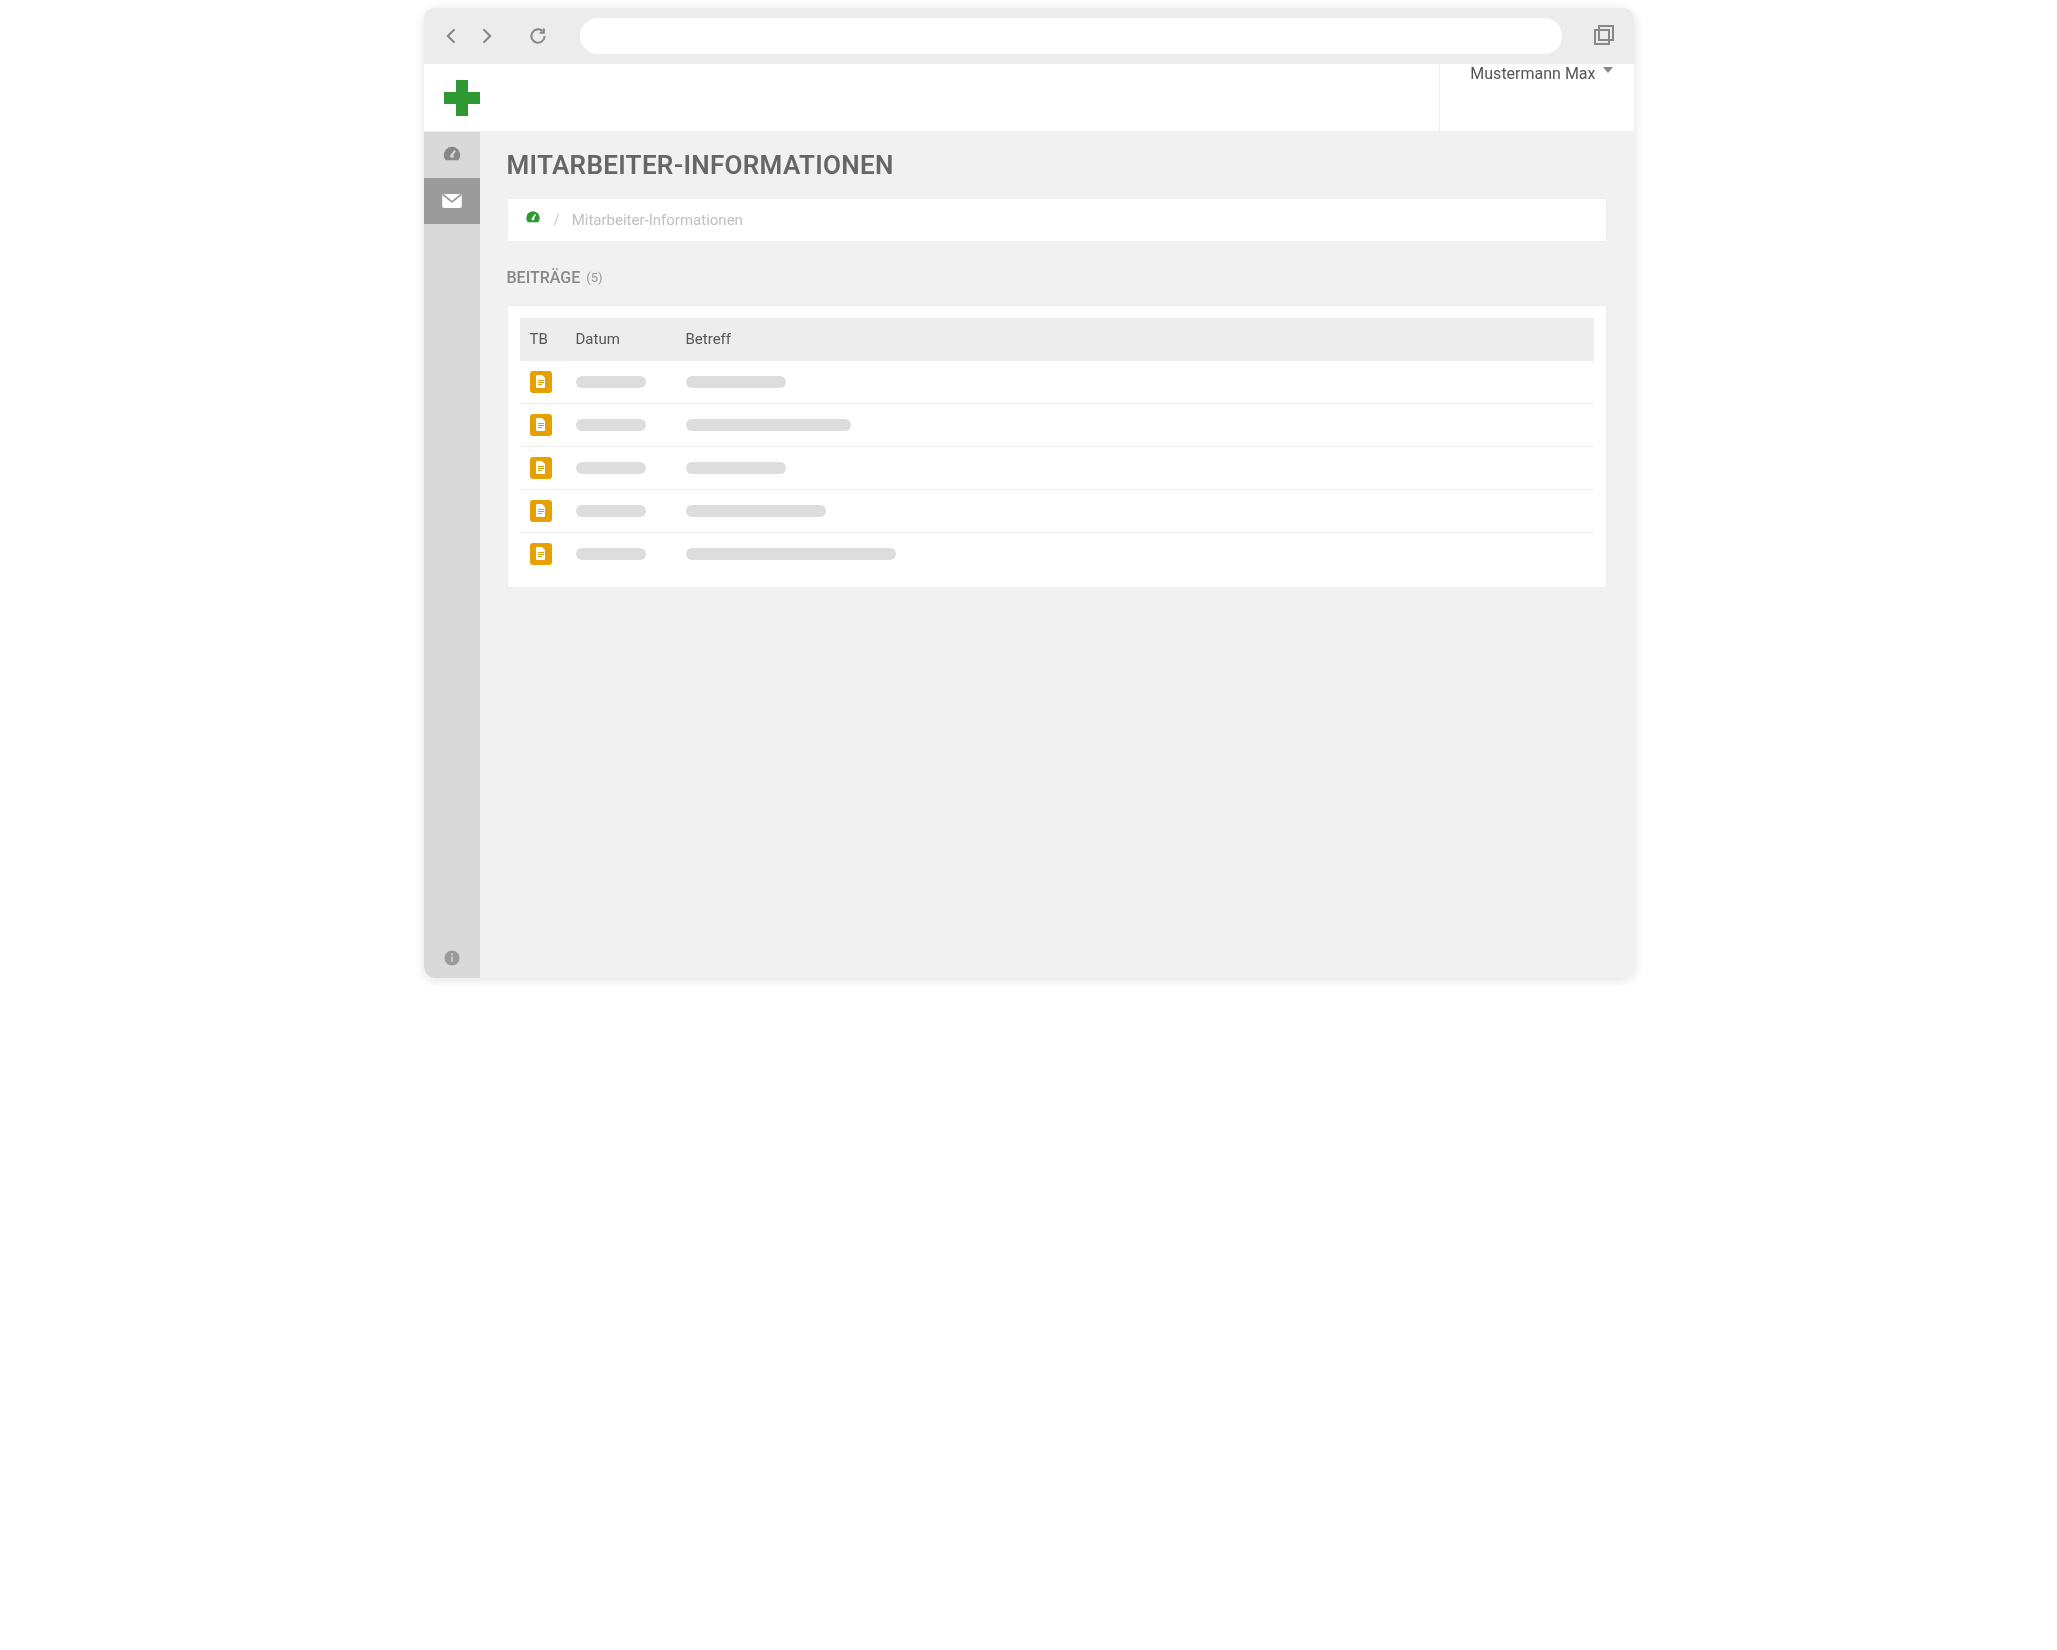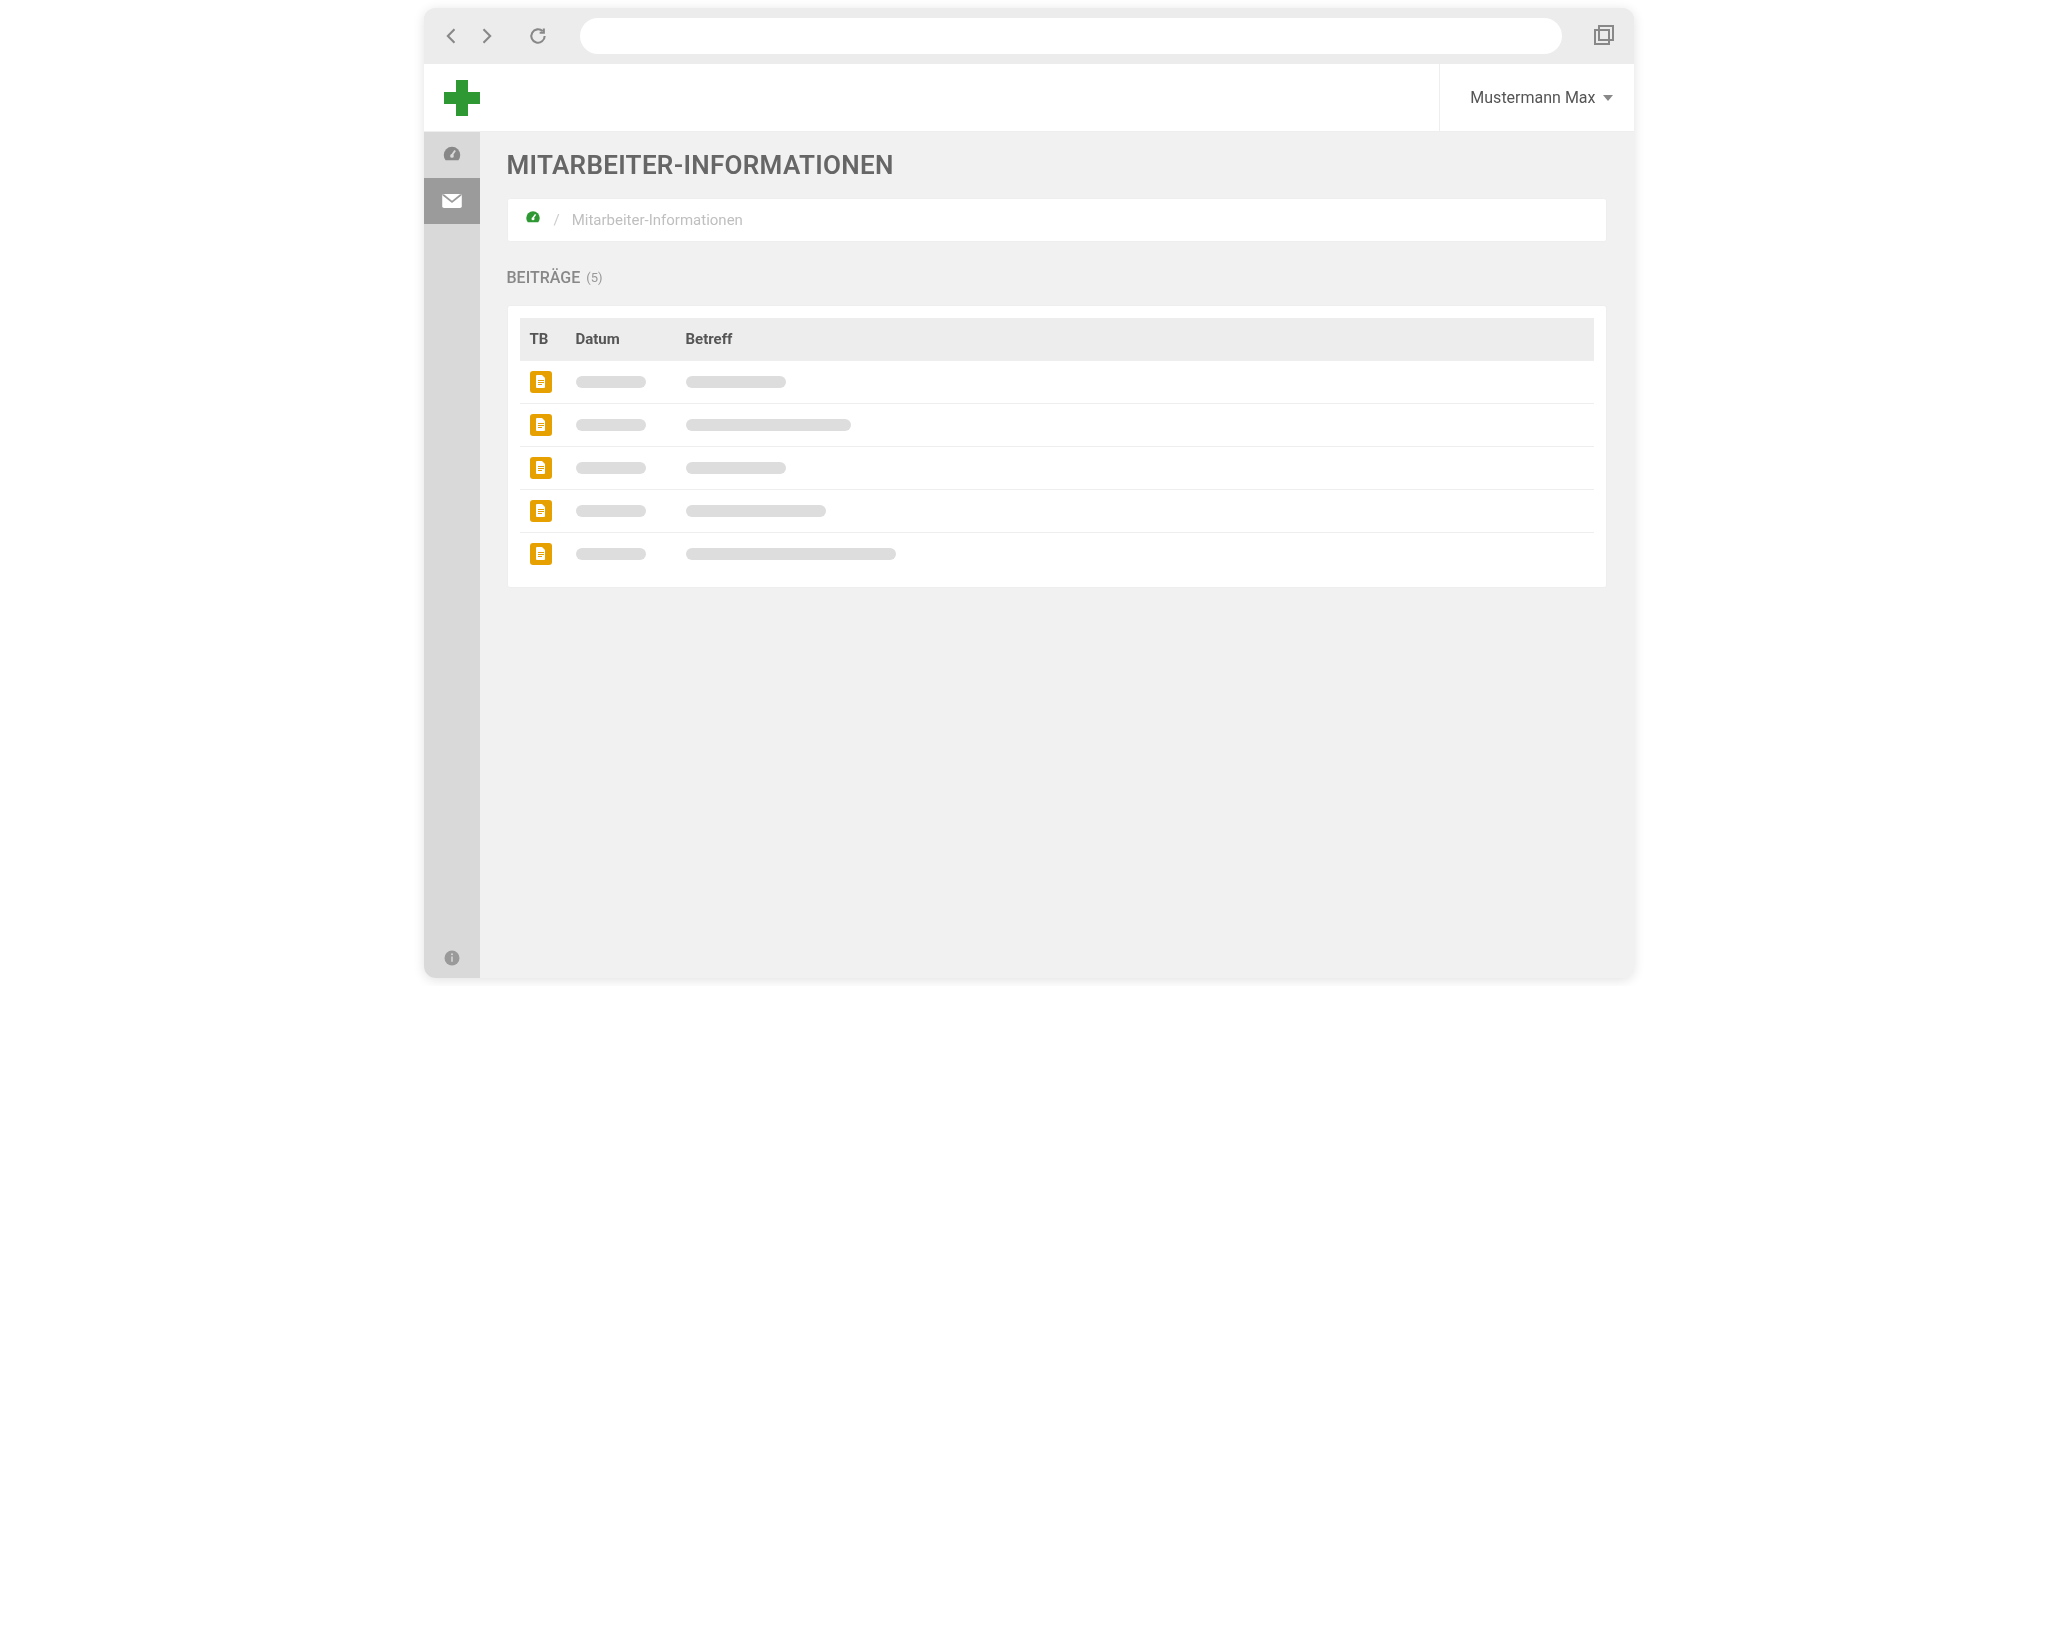--- a/index.html
+++ b/index.html
@@ -62,21 +62,21 @@
   display: flex;
   align-items: center;
   padding: 0 20px 0 12px;
 }
 .logo {
   width: 52px; height: 48px;
   display: flex; align-items: center; justify-content: center;
 }
 .user-area {
   margin-left: auto;
-  display: flex; align-items: center;
+  display: flex; align-items: flex-start;
   color: #555;
   font-size: 16px;
   gap: 6px;
   padding-left: 30px;
   border-left: 1px solid #eee;
   height: 100%;
   cursor: pointer;
 }
 
 .app-body {
@@ -149,21 +149,21 @@
   border: 1px solid #eee;
   border-radius: 3px;
   padding: 12px;
 }
 .table {
   width: 100%;
   border-collapse: collapse;
 }
 .table thead th {
   text-align: left;
-  font-weight: 700;
+  font-weight: 400;
   font-size: 15px;
   color: #555;
   padding: 12px 10px;
   background: #ededed;
 }
 .table tbody td {
   padding: 10px;
   border-top: 1px solid #eee;
   vertical-align: middle;
 }

